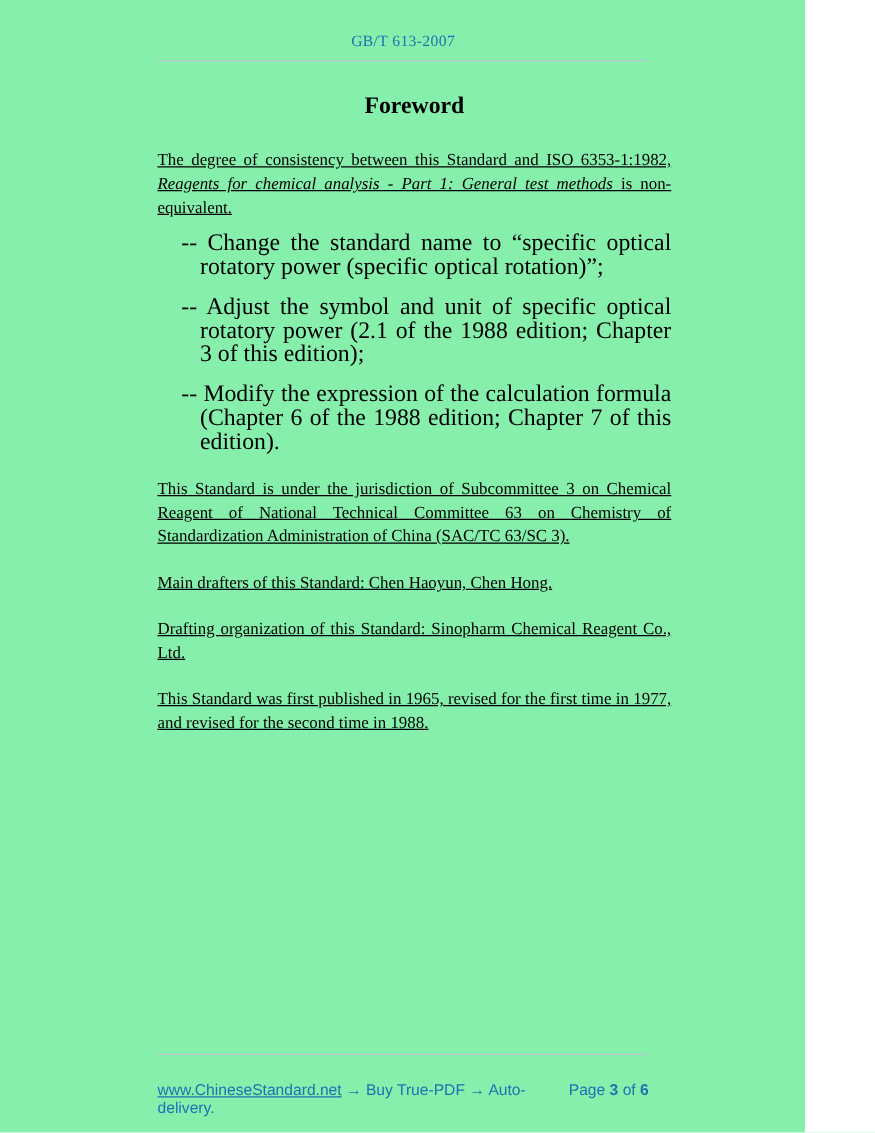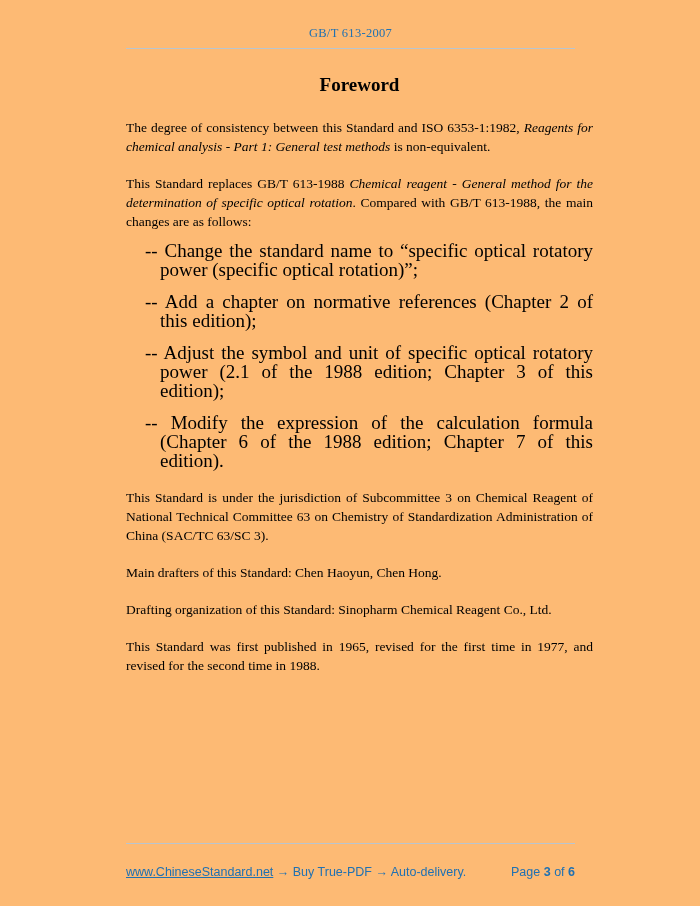--- a/index.html
+++ b/index.html
@@ -1,20 +1,20 @@
 <!DOCTYPE html>
 <html><head>
 <meta charset="utf-8">
 <style>
   html, body { margin: 0; padding: 0; background: #ffffff; }
   .page {
     position: relative;
-    width: 700px;
+    width: 644px;
     height: 906px;
-    background: #fdba74;
+    background: #86efac;
     font-family: "Liberation Serif", serif;
     color: #000000;
     overflow: hidden;
   }
   .doc-header {
     position: absolute;
     top: 0; left: 126px; right: 125px;
     padding-top: 26px;
     padding-bottom: 7px;
     border-bottom: 1px solid #b9c5cf;
@@ -33,20 +33,21 @@
     text-align: center;
     font-size: 19px;
     font-weight: bold;
     margin: 28px 0 22px 0;
   }
   .para {
     font-size: 13.5px;
     line-height: 19px;
     text-align: justify;
     margin: 18px 0 10px 0;
+    text-decoration: underline;
   }
   .bullet {
     font-size: 19px;
     line-height: 19px;
     text-align: justify;
     margin: 0 0 13px 0;
     padding-left: 34px;
     text-indent: -15px;
   }
   .it { font-style: italic; }
@@ -77,24 +78,22 @@
 
   <div class="doc-header">
     <div class="doc-number">GB/T 613-2007</div>
   </div>
 
   <div class="content">
     <h1 class="title">Foreword</h1>
 
     <p class="para"><span>The degree of consistency between this Standard and ISO 6353-1:1982, </span><span class="it">Reagents for chemical analysis - Part 1: General test methods</span><span> is non-equivalent.</span></p>
 
-    <p class="para"><span>This Standard replaces GB/T 613-1988 </span><span class="it">Chemical reagent - General method for the determination of specific optical rotation</span><span>. Compared with GB/T 613-1988, the main changes are as follows:</span></p>
 
     <div class="bullet">-- Change the standard name to “specific optical rotatory power (specific optical rotation)”;</div>
-    <div class="bullet">-- Add a chapter on normative references (Chapter 2 of this edition);</div>
     <div class="bullet">-- Adjust the symbol and unit of specific optical rotatory power (2.1 of the 1988 edition; Chapter 3 of this edition);</div>
     <div class="bullet">-- Modify the expression of the calculation formula (Chapter 6 of the 1988 edition; Chapter 7 of this edition).</div>
 
     <p class="para">This Standard is under the jurisdiction of Subcommittee 3 on Chemical Reagent of National Technical Committee 63 on Chemistry of Standardization Administration of China (SAC/TC 63/SC 3).</p>
     <p class="para">Main drafters of this Standard: Chen Haoyun, Chen Hong.</p>
     <p class="para">Drafting organization of this Standard: Sinopharm Chemical Reagent Co., Ltd.</p>
     <p class="para">This Standard was first published in 1965, revised for the first time in 1977, and revised for the second time in 1988.</p>
   </div>
 
   <div class="doc-footer">

